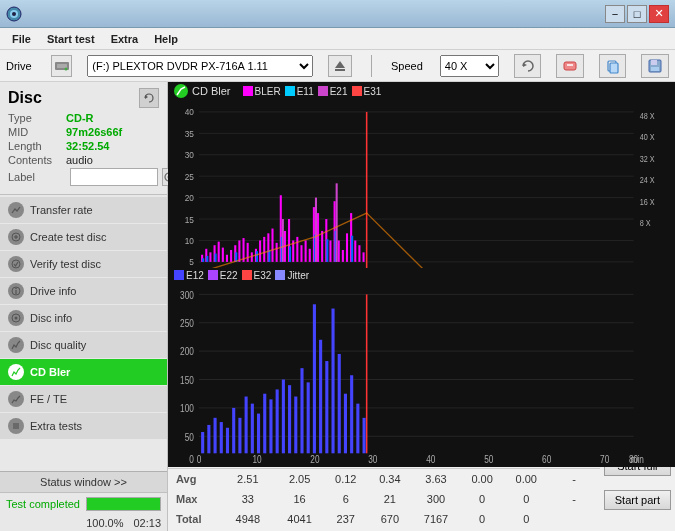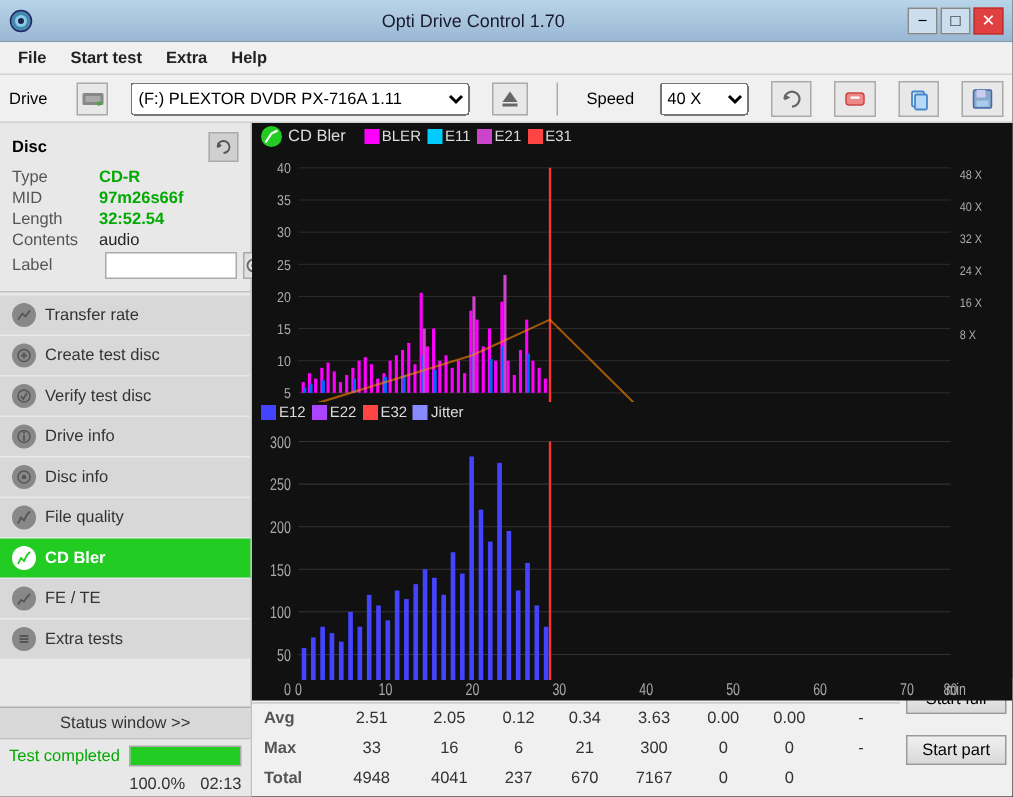--- a/index.html
+++ b/index.html
@@ -39,21 +39,21 @@
     
     #main { display: flex; height: calc(531px - 28px - 22px - 32px); }
 
     
     #sidebar {
       width: 168px; flex-shrink: 0; background: #e8e8e8; border-right: 1px solid #c0c0c0;
       display: flex; flex-direction: column;
     }
     #disc-panel { padding: 6px 8px; border-bottom: 1px solid #c0c0c0; }
     #disc-panel .disc-header { display: flex; justify-content: space-between; align-items: center; margin-bottom: 4px; }
-    #disc-panel .disc-title { font-weight: bold; font-size: 11px; }
+    #disc-panel .disc-title { font-weight: bold; font-size: 16px; }
     .disc-row { display: flex; margin-bottom: 2px; font-size: 11px; }
     .disc-label { color: #555; width: 58px; flex-shrink: 0; }
     .disc-value { color: #00aa00; font-weight: bold; }
     .disc-value-normal { color: #222; }
     .label-row { display: flex; align-items: center; gap: 4px; }
     .label-input { width: 88px; height: 18px; font-size: 10px; border: 1px solid #aaa; }
     .label-icon-btn { width: 20px; height: 18px; background: #e0e0e0; border: 1px solid #aaa; cursor: pointer; display: flex; align-items: center; justify-content: center; font-size: 12px; }
 
     .sidebar-nav { flex: 1; display: flex; flex-direction: column; gap: 1px; padding: 2px 0; }
     .nav-item {
@@ -112,21 +112,20 @@
 <body>
 
 <div id="titlebar">
   <div style="width:16px;height:16px;flex-shrink:0;margin-right:4px;">
     <svg width="16" height="16" viewBox="0 0 16 16">
         <circle cx="8" cy="8" r="7" fill="#4488aa" stroke="#226"></circle>
         <circle cx="8" cy="8" r="4" fill="#88ccee"></circle>
         <circle cx="8" cy="8" r="2" fill="#224"></circle>
       </svg>
   </div>
-  <div class="title">Opti Drive Control 1.70</div>
   <div class="controls">
     <div class="ctrl-btn">−</div>
     <div class="ctrl-btn">□</div>
     <div class="ctrl-btn close">✕</div>
   </div>
 </div>
 
 <div id="menubar">
   <div class="menu-item">File</div>
   <div class="menu-item">Start test</div>
@@ -272,21 +271,21 @@
             </svg>
           </div>
         <span>Disc info</span>
       </div>
       <div class="nav-item">
         <div class="nav-icon">
             <svg width="10" height="10" viewBox="0 0 10 10">
               <polyline points="1,9 3,5 5,7 7,3 9,1" stroke="#555" stroke-width="1.2" fill="none"></polyline>
             </svg>
           </div>
-        <span>File quality</span>
+        <span>Disc quality</span>
       </div>
       <div class="nav-item active">
         <div class="nav-icon" style="background:white;">
           <svg width="10" height="10" viewBox="0 0 10 10">
               <polyline points="1,9 3,5 5,7 7,3 9,1" stroke="#22cc22" stroke-width="1.2" fill="none"></polyline>
             </svg>
         </div>
         <span>CD Bler</span>
       </div>
       <div class="nav-item">

